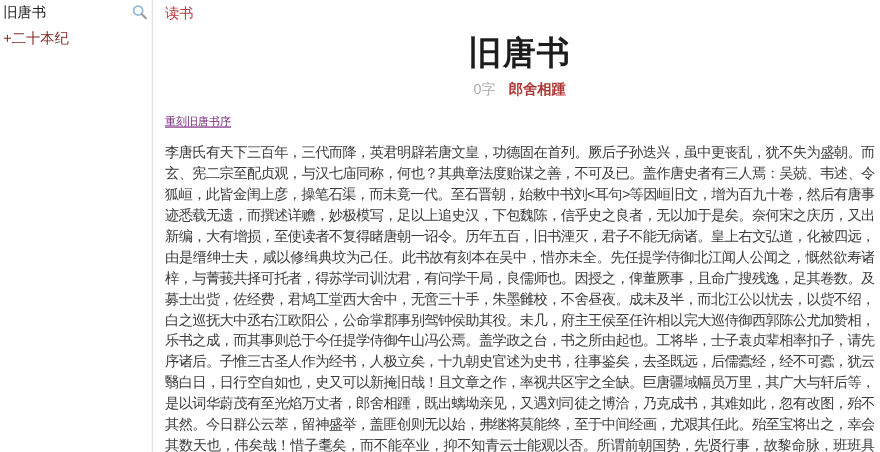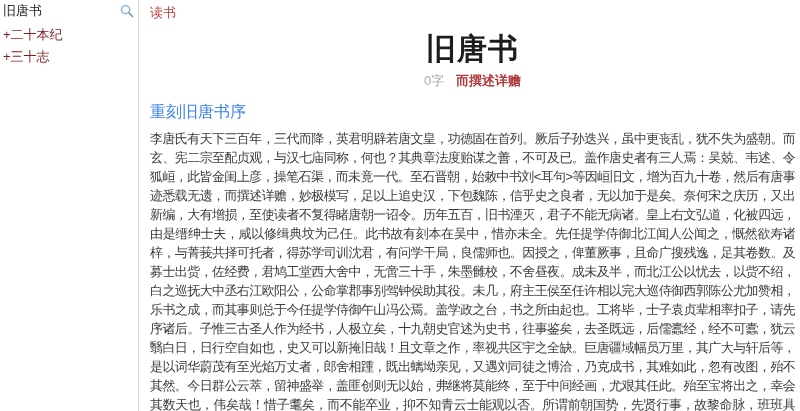--- a/index.html
+++ b/index.html
@@ -25,21 +25,21 @@
   
   .content { position:absolute; left:140px; top:0; width:660px; height:100%; padding:3px 5px 0 10px; }
   .nav-link { font-size:13px; line-height:16px; color:#c03a3a; text-decoration:none; cursor:pointer; display:inline-block; }
   .doc-title {
     margin-top:12px; text-align:center; font-size:30px; line-height:32px;
     font-weight:bold; color:#1c1c1c; letter-spacing:1px;
   }
   .meta-row { margin-top:9px; text-align:center; font-size:13px; line-height:14px; }
   .word-count { color:#a9a9a9; margin-right:8px;text-align:right; }
   .download-link { color:#b03737; font-weight:bold; text-decoration:none; cursor:pointer; }
-  .section-heading { margin-top:16px; font-size:16px; line-height:16px; color:#3b82f6; }
+  .section-heading { margin-top:16px; font-size:10px; line-height:16px; color:#701a75;text-decoration:underline; }
   .body-text {
     margin-top:9px; font-size:13px; line-height:19px; color:#3c3c3c;
     text-align:justify; letter-spacing:-0.8px;
     overflow:hidden;
   }
 </style>
 </head>
 <body>
 
 <div class="page">
@@ -51,34 +51,31 @@
         <svg width="14" height="14" viewBox="0 0 14 14">
           <circle cx="5.6" cy="5.6" r="4.1" fill="none" stroke="#8fb9d8" stroke-width="1.6"></circle>
           <line x1="8.9" y1="8.9" x2="12.6" y2="12.6" stroke="#9a9a9a" stroke-width="1.8" stroke-linecap="round"></line>
         </svg>
       </span>
     </div>
     <div class="tree">
       <a class="tree-item">
         <span class="toggle">+</span><span>二十本纪</span>
       </a>
-      <a class="tree-item">
-        <span class="toggle">+</span><span>三十志</span>
-      </a>
     </div>
   </div>
 
   <div class="content">
     <a class="nav-link">读书</a>
 
     <h1 class="doc-title">旧唐书</h1>
 
     <div class="meta-row">
       <span class="word-count">0字</span>
-      <a class="download-link">而撰述详赡</a>
+      <a class="download-link">郎舍相踵</a>
     </div>
 
     <div class="section-heading">重刻旧唐书序</div>
 
     <p class="body-text">李唐氏有天下三百年，三代而降，英君明辟若唐文皇，功德固在首列。厥后子孙迭兴，虽中更丧乱，犹不失为盛朝。而玄、宪二宗至配贞观，与汉七庙同称，何也？其典章法度贻谋之善，不可及已。盖作唐史者有三人焉：吴兢、韦述、令狐峘，此皆金闺上彦，操笔石渠，而未竟一代。至石晋朝，始敕中书刘&lt;耳句&gt;等因峘旧文，增为百九十卷，然后有唐事迹悉载无遗，而撰述详赡，妙极模写，足以上追史汉，下包魏陈，信乎史之良者，无以加于是矣。奈何宋之庆历，又出新编，大有增损，至使读者不复得睹唐朝一诏令。历年五百，旧书湮灭，君子不能无病诸。皇上右文弘道，化被四远，由是缙绅士夫，咸以修缉典坟为己任。此书故有刻本在吴中，惜亦未全。先任提学侍御北江闻人公闻之，慨然欲寿诸梓，与菁莪共择可托者，得苏学司训沈君，有问学干局，良儒师也。因授之，俾董厥事，且命广搜残逸，足其卷数。及募士出赀，佐经费，君鸠工堂西大舍中，无啻三十手，朱墨雠校，不舍昼夜。成未及半，而北江公以忧去，以赀不绍，白之巡抚大中丞右江欧阳公，公命掌郡事别驾钟侯助其役。未几，府主王侯至任许相以完大巡侍御西郭陈公尤加赞相，乐书之成，而其事则总于今任提学侍御午山冯公焉。盖学政之台，书之所由起也。工将毕，士子袁贞辈相率扣子，请先序诸后。子惟三古圣人作为经书，人极立矣，十九朝史官述为史书，往事鉴矣，去圣既远，后儒蠹经，经不可蠹，犹云翳白日，日行空自如也，史又可以新掩旧哉！且文章之作，率视共区宇之全缺。巨唐疆域幅员万里，其广大与轩后等，是以词华蔚茂有至光焰万丈者，郎舍相踵，既出螭坳亲见，又遇刘司徒之博洽，乃克成书，其难如此，忽有改图，殆不其然。今日群公云萃，留神盛举，盖匪创则无以始，弗继将莫能终，至于中间经画，尤艰其任此。殆至宝将出之，幸会其数天也，伟矣哉！惜子耄矣，而不能卒业，抑不知青云士能观以否。所谓前朝国势，先贤行事，故黎命脉，班班具存，推之于政，古今一也。有能舍其新而旧是图，将来挟以为国家用，</p>
   </div>
 
 </div>
 
 </body></html>

